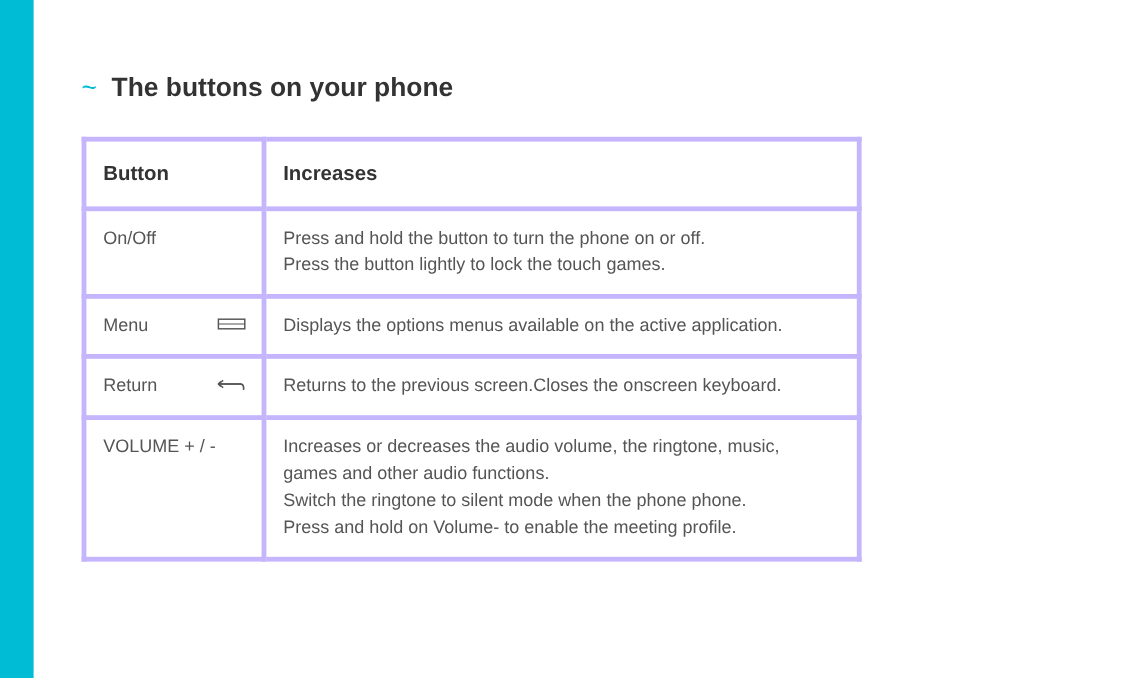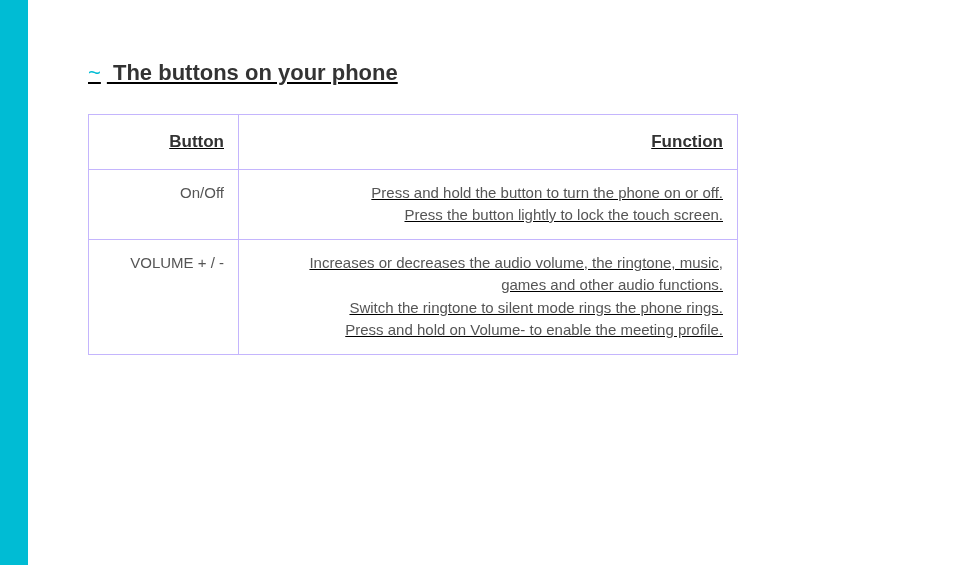--- a/index.html
+++ b/index.html
@@ -15,43 +15,42 @@
       display: flex;
       position: relative;
     }
     .side-strip {
       width: 28px;
       background: #00bcd4;
       flex-shrink: 0;
     }
     .content {
       flex: 1;
-      padding: 60px 40px 40px 60px;
-      text-decoration: underline;
+      padding: 60px 40px 40px 40px;
     }
     .heading {
       font-size: 22px;
       font-weight: 600;
       color: #333;
       margin-bottom: 28px;
     }
     .heading .tilde {
       color: #00bcd4;
       font-weight: 400;
       margin-right: 6px;
     }
     .table {
       border: 1.5px solid #555;
       border-collapse: collapse;
       width: 650px;
     }
     .table th, .table td {
-      border: 1px solid #c4b5fd;
+      border: 4px solid #c4b5fd;
       padding: 12px 14px;
-      text-align: right;
+      text-align: left;
       vertical-align: top;
       font-size: 15px;
       color: #555;
       line-height: 1.5;
     }
     .table th {
       font-weight: 600;
       font-size: 17px;
       color: #333;
       padding: 14px;
@@ -86,39 +85,68 @@
 <div class="content">
   <h2 class="heading">
     <span class="tilde">~</span>
     <span>The buttons on your phone</span>
   </h2>
 
   <table class="table">
     <thead>
       <tr>
         <th class="col-button">Button</th>
-        <th>Function</th>
+        <th>Increases</th>
       </tr>
     </thead>
     <tbody>
       <tr>
         <td class="btn-cell">
           <span class="btn-label">On/Off</span>
         </td>
         <td>
           <span class="func-line">Press and hold the button to turn the phone on or off.</span>
-          <span class="func-line">Press the button lightly to lock the touch screen.</span>
+          <span class="func-line">Press the button lightly to lock the touch games.</span>
+        </td>
+      </tr>
+      <tr>
+        <td class="btn-cell">
+          <span class="btn-label">Menu</span>
+          <span class="btn-icon">
+            <svg viewBox="0 0 26 14">
+              <rect x="2" y="3" width="22" height="8" fill="none" stroke="#555" stroke-width="1.2"></rect>
+              <line x1="2" y1="7" x2="24" y2="7" stroke="#555" stroke-width="1"></line>
+            </svg>
+          </span>
+        </td>
+        <td>
+          <span class="func-line">Displays the options menus available on the active application.</span>
+        </td>
+      </tr>
+      <tr>
+        <td class="btn-cell">
+          <span class="btn-label">Return</span>
+          <span class="btn-icon">
+            <svg viewBox="0 0 26 14">
+              <path d="M 6 7 L 2 7 M 4 5 L 2 7 L 4 9 M 2 7 L 20 7 Q 23 7 23 10 L 23 12" fill="none" stroke="#555" stroke-width="1.2"></path>
+              <path d="M 2 7 L 6 4 M 2 7 L 6 10" fill="none" stroke="#555" stroke-width="1.2"></path>
+              <path d="M 3 7 L 20 7 C 23 7 23 9 23 11" fill="none" stroke="#555" stroke-width="1.2"></path>
+            </svg>
+          </span>
+        </td>
+        <td>
+          <span class="func-line">Returns to the previous screen.Closes the onscreen keyboard.</span>
         </td>
       </tr>
       <tr>
         <td class="btn-cell">
           <span class="btn-label">VOLUME + / -</span>
         </td>
         <td>
           <span class="func-line">Increases or decreases the audio volume, the ringtone, music,</span>
           <span class="func-line">games and other audio functions.</span>
-          <span class="func-line">Switch the ringtone to silent mode rings the phone rings.</span>
+          <span class="func-line">Switch the ringtone to silent mode when the phone phone.</span>
           <span class="func-line">Press and hold on Volume- to enable the meeting profile.</span>
         </td>
       </tr>
     </tbody>
   </table>
 </div>
 
 </body></html>

